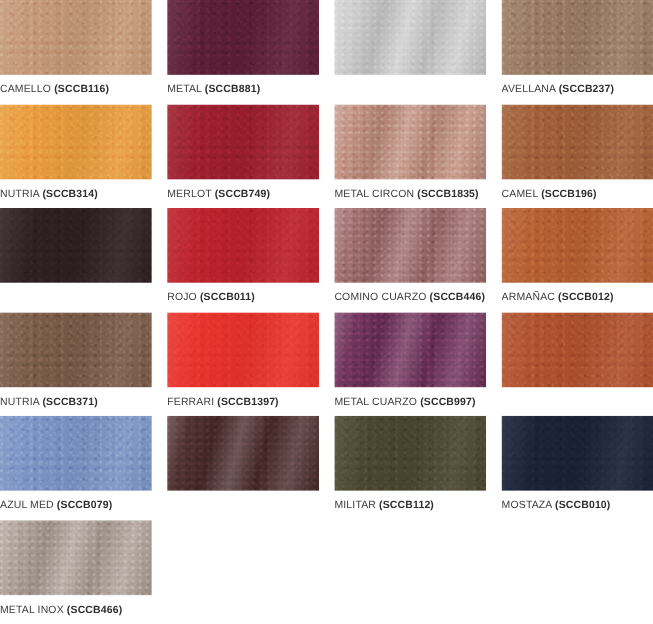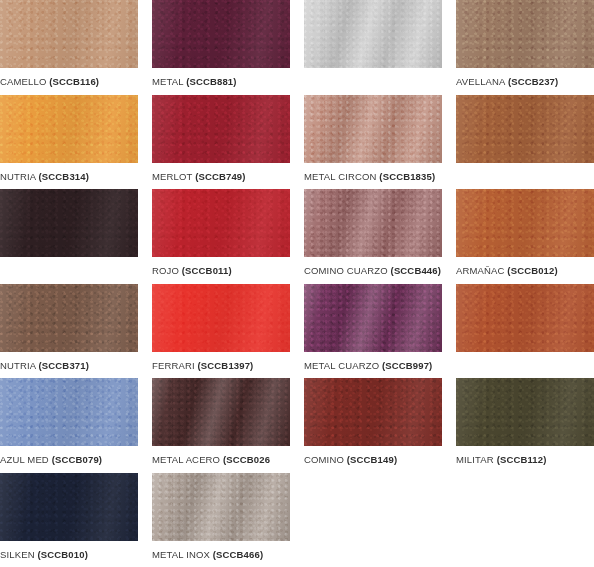--- a/index.html
+++ b/index.html
@@ -151,20 +151,21 @@
         <div class="grain"></div>
         <div class="sheen"></div>
       </div>
       <div class="swatch-label"><span>METAL CIRCON</span> <span class="code">(SCCB1835)</span></div>
     </div>
     <div class="swatch-cell">
       <div class="swatch-chip" style="background-color: rgb(161, 96, 58);">
         <div class="grain"></div>
         <div class="sheen"></div>
       </div>
+      <div class="swatch-label"><span>CAMEL</span> <span class="code">(SCCB196)</span></div>
     </div>
     <div class="swatch-cell">
       <div class="swatch-chip" style="background-color: rgb(46, 31, 34);">
         <div class="grain"></div>
         <div class="sheen"></div>
       </div>
     </div>
     <div class="swatch-cell">
       <div class="swatch-chip" style="background-color: rgb(187, 34, 44);">
         <div class="grain"></div>
@@ -218,42 +219,34 @@
         <div class="grain"></div>
         <div class="sheen"></div>
       </div>
       <div class="swatch-label"><span>AZUL MED</span> <span class="code">(SCCB079)</span></div>
     </div>
     <div class="swatch-cell">
       <div class="swatch-chip metal" style="background-color: rgb(74, 43, 43);">
         <div class="grain"></div>
         <div class="sheen"></div>
       </div>
-      <div class="swatch-label"><span>METAL ACERO</span> <span class="code">(SCCB026</span></div>
-    </div>
-    <div class="swatch-cell">
-      <div class="swatch-chip" style="background-color: rgb(123, 43, 37);">
-        <div class="grain"></div>
-        <div class="sheen"></div>
-      </div>
-      <div class="swatch-label"><span>COMINO</span> <span class="code">(SCCB149)</span></div>
     </div>
     <div class="swatch-cell">
       <div class="swatch-chip" style="background-color: rgb(74, 70, 47);">
         <div class="grain"></div>
         <div class="sheen"></div>
       </div>
       <div class="swatch-label"><span>MILITAR</span> <span class="code">(SCCB112)</span></div>
     </div>
     <div class="swatch-cell">
       <div class="swatch-chip" style="background-color: rgb(27, 34, 54);">
         <div class="grain"></div>
         <div class="sheen"></div>
       </div>
-      <div class="swatch-label"><span>SILKEN</span> <span class="code">(SCCB010)</span></div>
+      <div class="swatch-label"><span>MOSTAZA</span> <span class="code">(SCCB010)</span></div>
     </div>
     <div class="swatch-cell">
       <div class="swatch-chip metal" style="background-color: rgb(173, 160, 151);">
         <div class="grain"></div>
         <div class="sheen"></div>
       </div>
       <div class="swatch-label"><span>METAL INOX</span> <span class="code">(SCCB466)</span></div>
     </div>
   </div>
 

